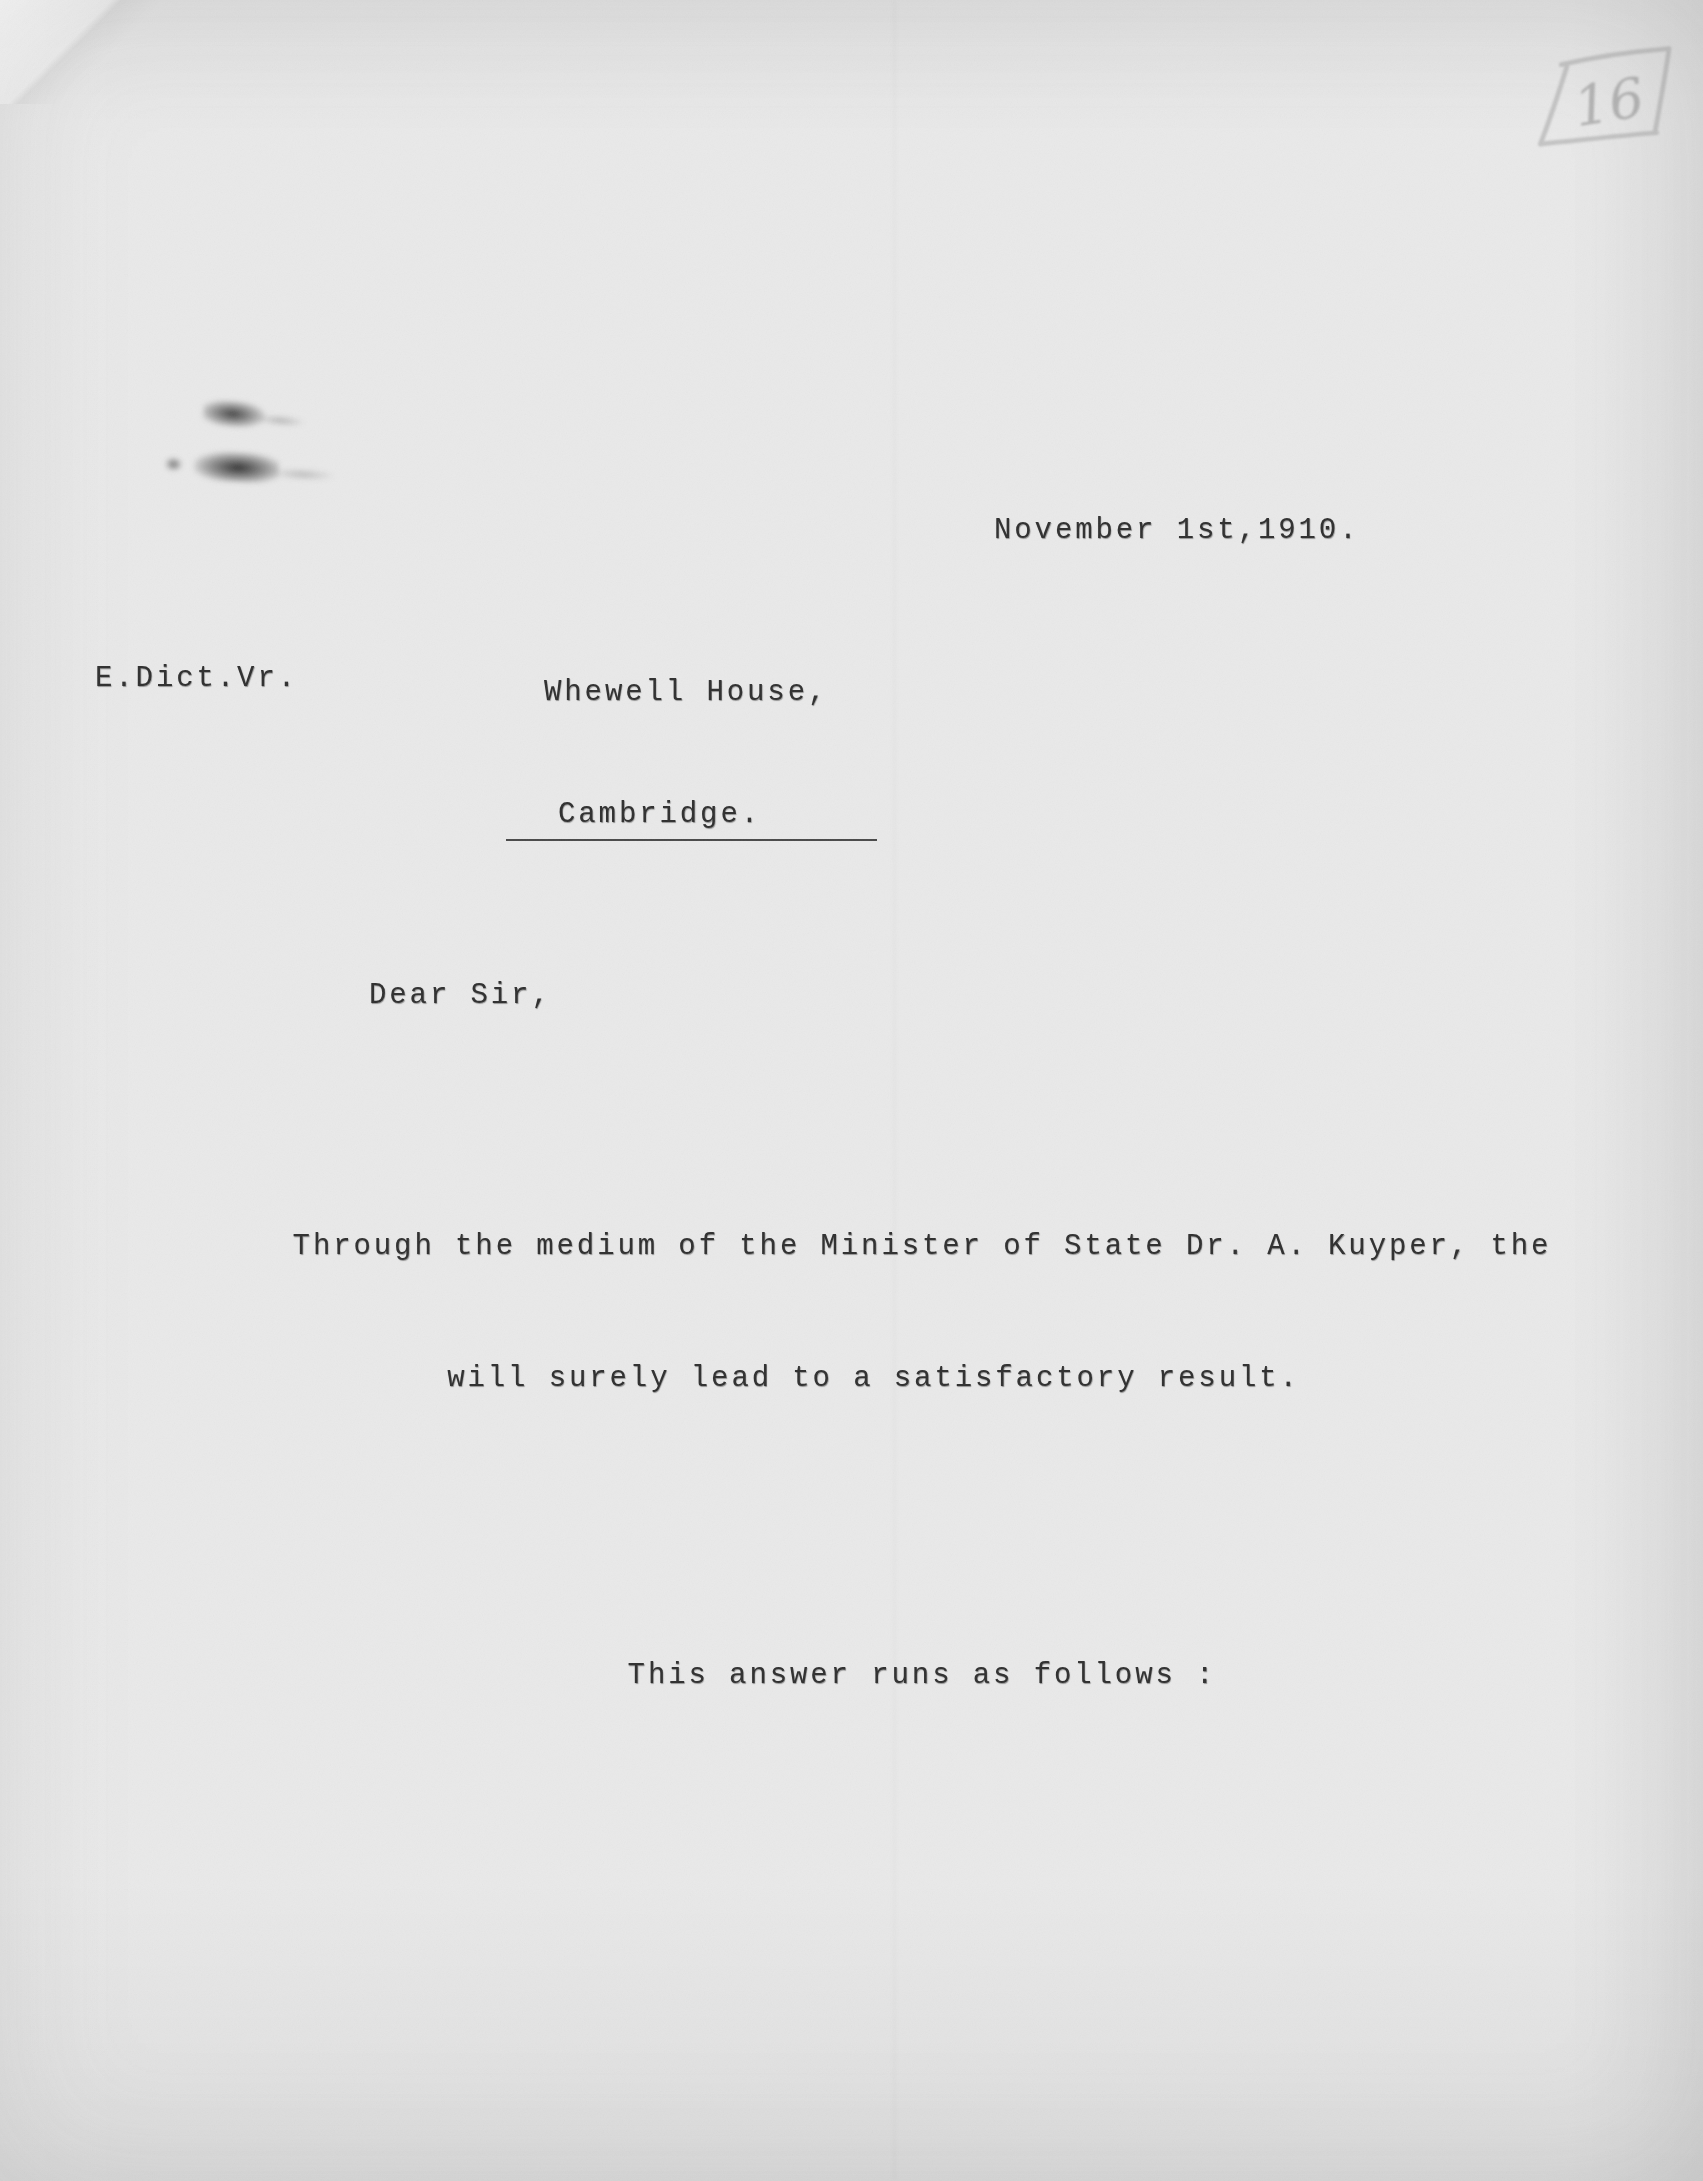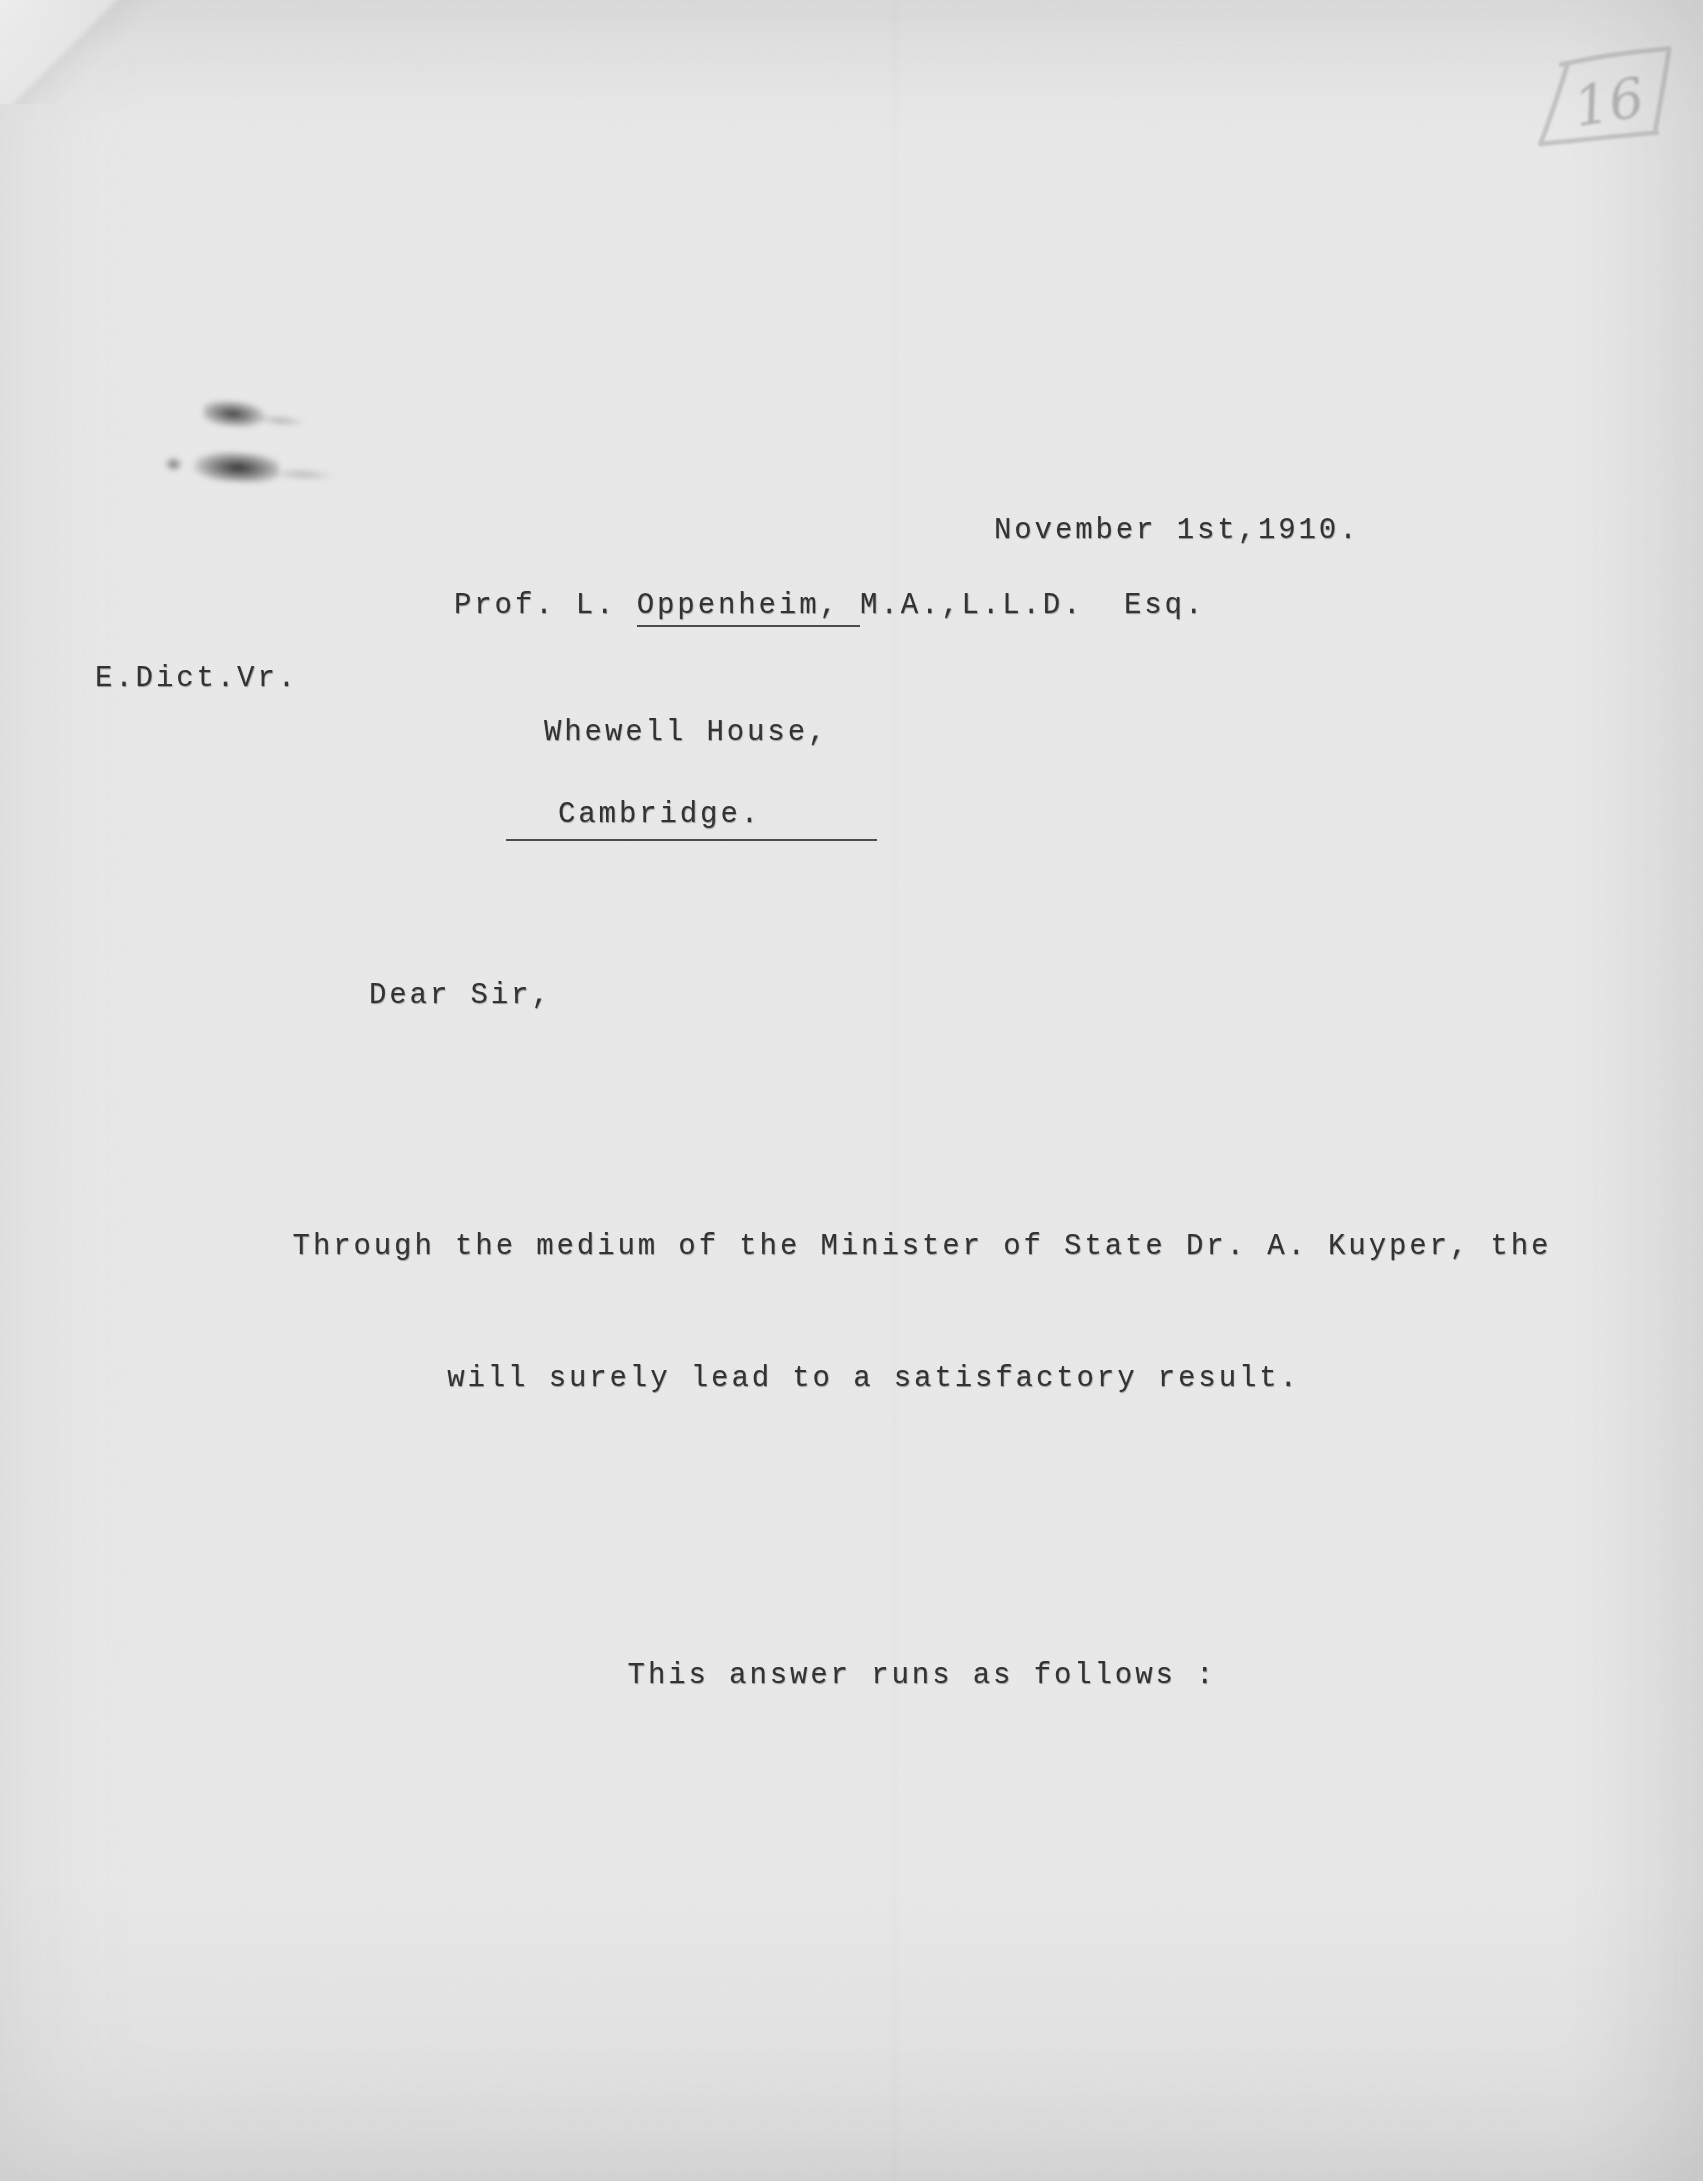--- a/index.html
+++ b/index.html
@@ -107,25 +107,24 @@
       </g>
       <text x="66" y="88" font-size="58" font-style="italic" font-family="DejaVu Serif, serif" fill="#7d7d7d" opacity="0.65" transform="rotate(-9 100 70)">16</text>
     </svg>
   </div>
 
   <div class="smudge smudge-a"></div>
   <div class="smudge smudge-b"></div>
 
   <div class="typewritten" style="left:994px; top:514px;">November 1st,1910.</div>
 
-  <div class="typewritten" style="left:454px; top:589px;"><span>Prof. L. </span><span class="underline-name">Oppenheim, </span><span>M.A.,L.L.D.  Esq.</span></div>
 
   <div class="typewritten" style="left:95px; top:662px;">E.Dict.Vr.</div>
 
-  <div class="typewritten" style="left:544px; top:716px;text-align:center;">Whewell House,</div>
+  <div class="typewritten" style="left:544px; top:676px;text-align:center;">Whewell House,</div>
 
   <div class="typewritten" style="left:506px; top:798px;text-align:center;"><span class="underline-city">Cambridge.</span></div>
 
   <div class="typewritten" style="left:369px; top:979px;">Dear Sir,</div>
 
   <div class="body-block typewritten" style="left:107px; top:1049px;">
 
     <div>
       <div class="line indent">Through the medium of the Minister of State Dr. A. Kuyper, the</div>
       <div class="line">will surely lead to a satisfactory result.</div>

